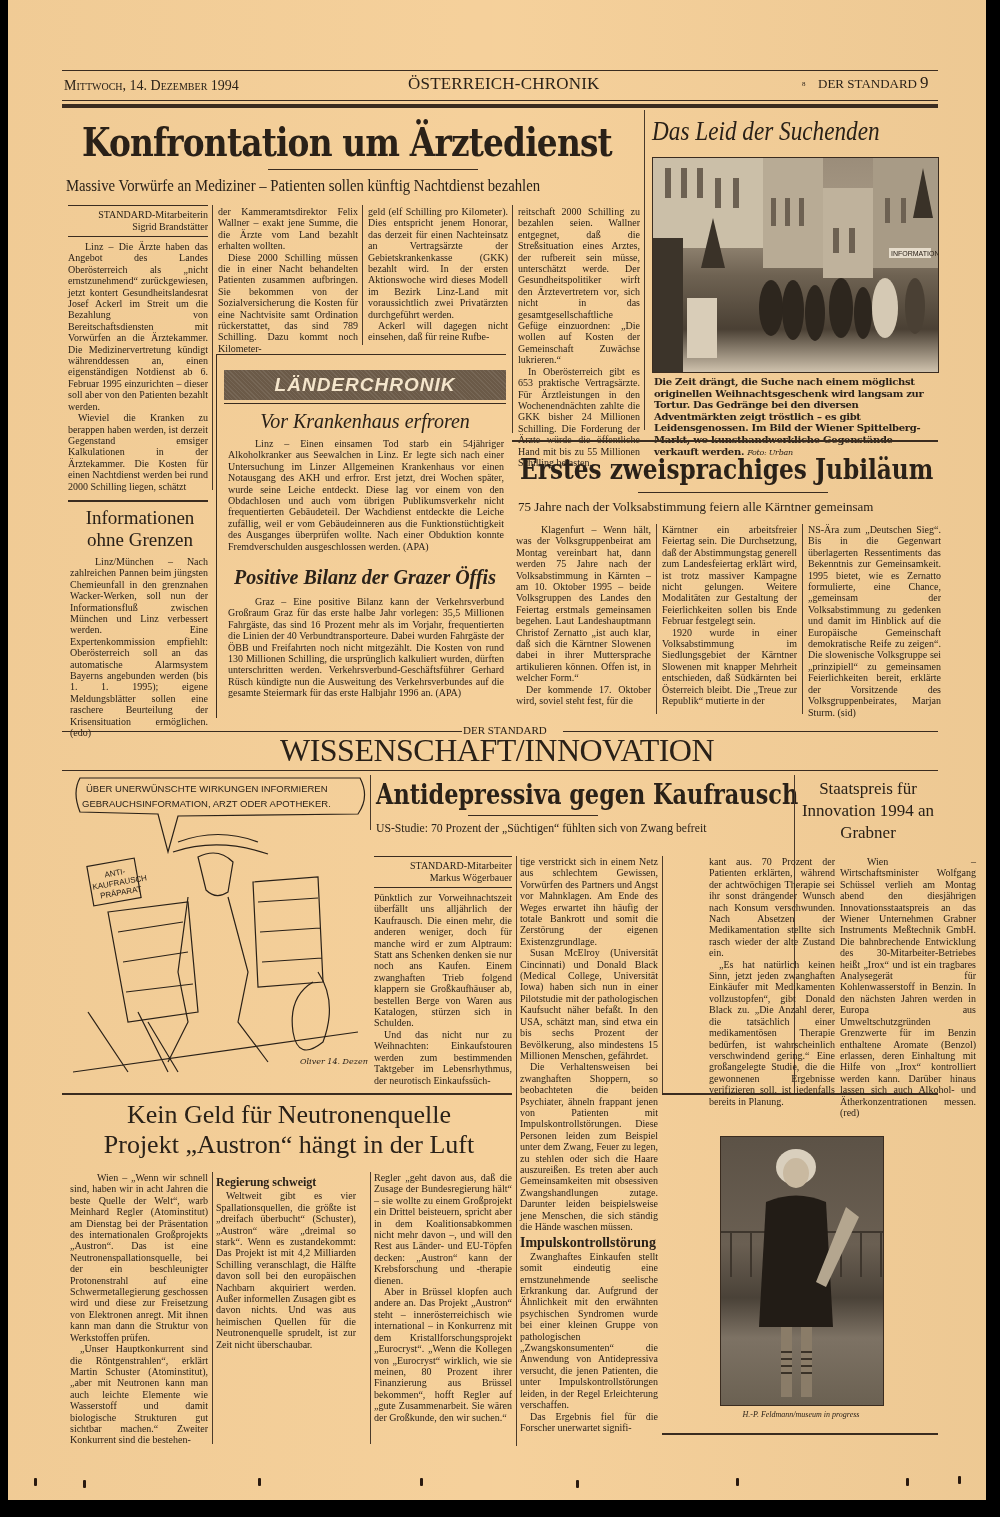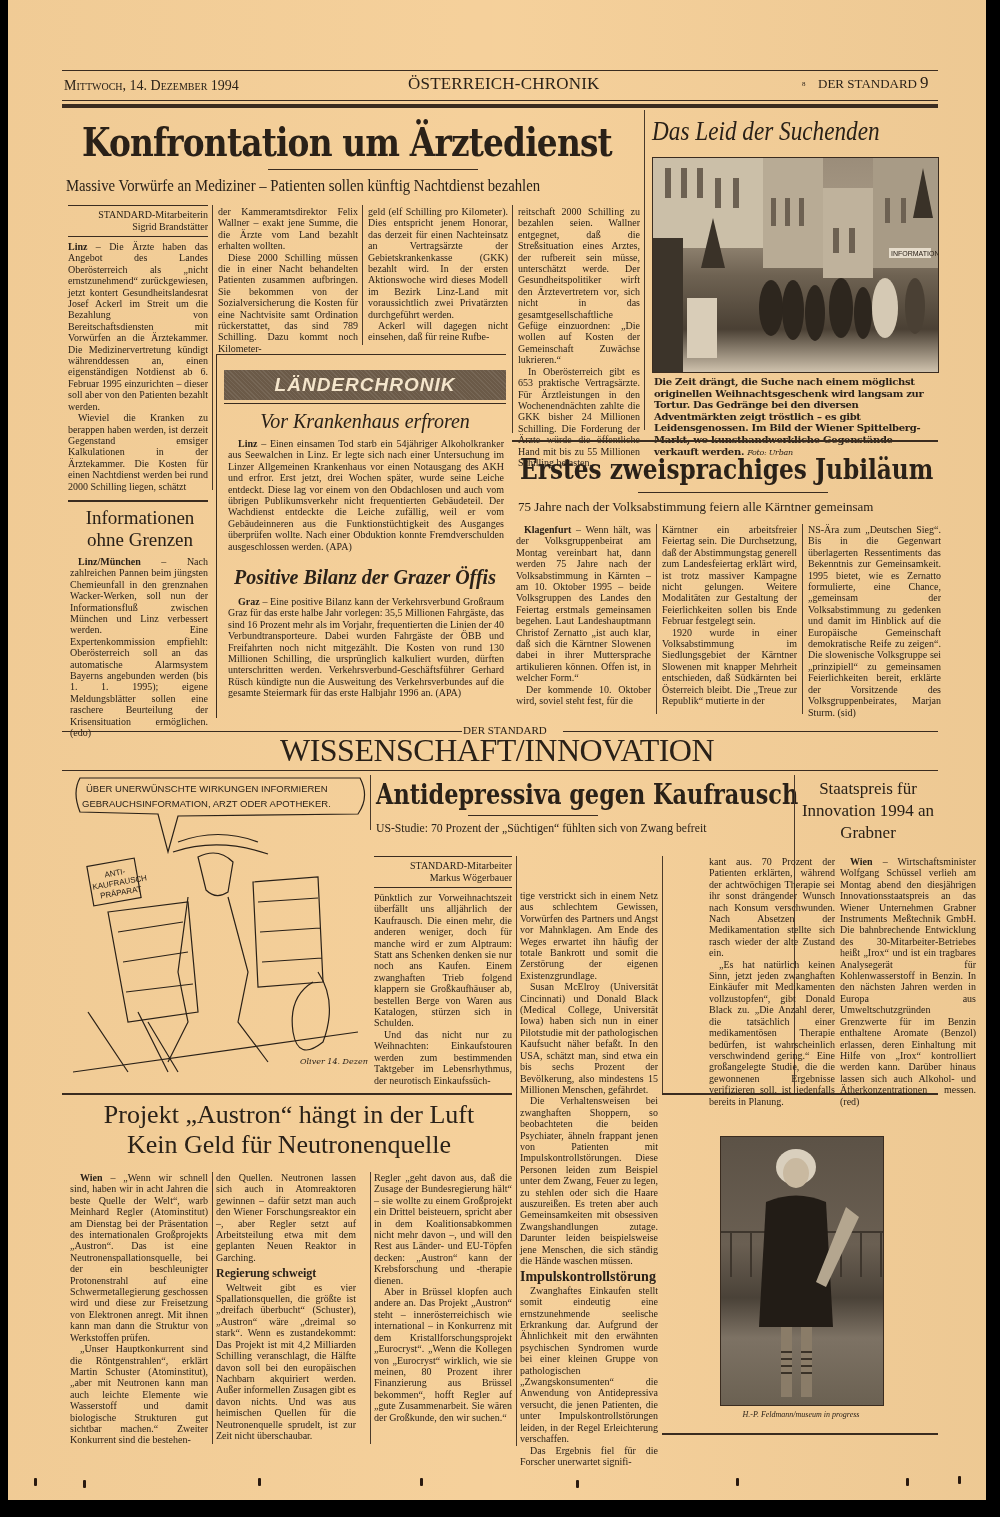--- a/index.html
+++ b/index.html
@@ -4,21 +4,21 @@
 <style>
   html,body{margin:0;padding:0;}
   body{width:1000px;height:1517px;background:#000;position:relative;overflow:hidden;font-family:"Liberation Serif","DejaVu Serif",serif;color:#2a2118;}
   .paper{position:absolute;left:8px;top:0;width:978px;height:1500px;background:#f5cf98;background-image:linear-gradient(90deg,rgba(0,0,0,0.02),rgba(255,255,255,0.03) 50%,rgba(0,0,0,0.03));}
   .abs{position:absolute;}
   .rule{position:absolute;background:#3a2c20;}
   .vrule{position:absolute;width:1px;background:#4a3a2a;}
   .col{position:absolute;font-size:10px;line-height:11.4px;text-align:justify;hyphens:auto;}
   .col p{margin:0;text-indent:10px;}
   .col p.first{text-indent:0;}
-  .col b{font-weight:bold;}
+  .col b{font-weight:normal;margin-left:17px;}
   .hdr-date{font-variant:small-caps;font-size:14px;}
   .byline{font-size:10px;text-align:right;line-height:12px;border-top:1px solid #3a2c20;border-bottom:1px solid #3a2c20;padding:3px 0;}
   .photo{position:absolute;overflow:hidden;border:1px solid #3a2c20;}
   .caption{position:absolute;font-size:10px;line-height:11.6px;font-weight:bold;font-family:"DejaVu Serif",serif;letter-spacing:-0.3px;}
   .stitch{position:absolute;width:3px;height:8px;background:#2a1a10;border-radius:1px;}
 </style>
 </head>
 <body>
 
 <div class="paper">
@@ -124,21 +124,21 @@
   <div class="abs" style="left:216px;top:566px;width:282px;text-align:center;font-size:20px;font-style:italic;font-weight:bold;">Positive Bilanz der Grazer Öffis</div>
   <div class="col" style="left:220px;top:596px;width:276px;">
     <p class="first" style="text-indent:10px;"><b>Graz</b><span> – Eine positive Bilanz kann der Verkehrsverbund Großraum Graz für das erste halbe Jahr vorlegen: 35,5 Millionen Fahrgäste, das sind 16 Prozent mehr als im Vorjahr, frequentierten die Linien der 40 Verbundtransporteure. Dabei wurden Fahrgäste der ÖBB und Freifahrten noch nicht mitgezählt. Die Kosten von rund 130 Millionen Schilling, die ursprünglich kalkuliert wurden, dürften unterschritten werden. Verkehrsverbund-Geschäftsführer Gerhard Rüsch kündigte nun die Ausweitung des Verkehrsverbundes auf die gesamte Steiermark für das erste Halbjahr 1996 an. (APA)</span></p>
   </div>
 
   <div class="abs" style="left:512px;top:454px;font-size:27px;font-weight:bold;font-family:'DejaVu Serif',serif;white-space:nowrap;transform:scaleX(0.86);transform-origin:left;">Erstes zweisprachiges Jubiläum</div>
   <div class="rule" style="left:630px;top:492px;width:190px;height:1px;"></div>
   <div class="abs" style="left:510px;top:499px;font-size:13px;white-space:nowrap;">75 Jahre nach der Volksabstimmung feiern alle Kärntner gemeinsam</div>
   <div class="col" style="left:508px;top:524px;width:135px;">
     <p class="first" style="text-indent:8px;"><b>Klagenfurt</b><span> – Wenn hält, was der Volksgruppenbeirat am Montag vereinbart hat, dann werden 75 Jahre nach der Volksabstimmung in Kärnten – am 10. Oktober 1995 – beide Volksgruppen des Landes den Feiertag erstmals gemeinsamen begehen. Laut Landeshauptmann Christof Zernatto „ist auch klar, daß sich die Kärntner Slowenen dabei in ihrer Muttersprache artikulieren können. Offen ist, in welcher Form.“</span></p>
-    <p><span>Der kommende 10. Oktober wird, soviel steht fest, für die</span></p>
+    <p><span>Der kommende 17. Oktober wird, soviel steht fest, für die</span></p>
   </div>
   <div class="vrule" style="left:648px;top:524px;height:190px;"></div>
   <div class="col" style="left:654px;top:524px;width:135px;">
     <p class="first"><span>Kärntner ein arbeitsfreier Feiertag sein. Die Durchsetzung, daß der Abstimmungstag generell zum Landesfeiertag erklärt wird, ist trotz massiver Kampagne nicht gelungen. Weitere Modalitäten zur Gestaltung der Feierlichkeiten sollen bis Ende Februar festgelegt sein.</span></p>
     <p><span>1920 wurde in einer Volksabstimmung im Siedlungsgebiet der Kärntner Slowenen mit knapper Mehrheit entschieden, daß Südkärnten bei Österreich bleibt. Die „Treue zur Republik“ mutierte in der</span></p>
   </div>
   <div class="vrule" style="left:794px;top:524px;height:190px;"></div>
   <div class="col" style="left:800px;top:524px;width:133px;">
     <p class="first"><span>NS-Ära zum „Deutschen Sieg“. Bis in die Gegenwart überlagerten Ressentiments das Bekenntnis zur Gemeinsamkeit. 1995 bietet, wie es Zernatto formulierte, eine Chance, „gemeinsam der Volksabstimmung zu gedenken und damit im Hinblick auf die Europäische Gemeinschaft demokratische Reife zu zeigen“. Die slowenische Volksgruppe sei „prinzipiell“ zu gemeinsamen Feierlichkeiten bereit, erklärte der Vorsitzende des Volksgruppenbeirates, Marjan Sturm. (sid)</span></p>
   </div>
@@ -177,21 +177,21 @@
 
   <div class="col" style="left:366px;top:856px;width:138px;">
     <div class="byline">
       <div>STANDARD-Mitarbeiter</div>
       <div>Markus Wögerbauer</div>
     </div>
     <p class="first" style="margin-top:4px;"><span>Pünktlich zur Vorweihnachtszeit überfällt uns alljährlich der Kaufrausch. Die einen mehr, die anderen weniger, doch für manche wird er zum Alptraum: Statt ans Schenken denken sie nur noch ans Kaufen. Einem zwanghaften Trieb folgend klappern sie Großkaufhäuser ab, bestellen Berge von Waren aus Katalogen, stürzen sich in Schulden.</span></p>
     <p><span>Und das nicht nur zu Weihnachten: Einkaufstouren werden zum bestimmenden Taktgeber im Lebensrhythmus, der neurotisch Einkaufssüch-</span></p>
   </div>
   <div class="vrule" style="left:508px;top:856px;height:590px;"></div>
-  <div class="col" style="left:512px;top:856px;width:138px;margin-top:34px;">
+  <div class="col" style="left:512px;top:856px;width:138px;">
     <p class="first"><span>tige verstrickt sich in einem Netz aus schlechtem Gewissen, Vorwürfen des Partners und Angst vor Mahnklagen. Am Ende des Weges erwartet ihn häufig der totale Bankrott und somit die Zerstörung der eigenen Existenzgrundlage.</span></p>
     <p><span>Susan McElroy (Universität Cincinnati) und Donald Black (Medical College, Universität Iowa) haben sich nun in einer Pilotstudie mit der pathologischen Kaufsucht näher befaßt. In den USA, schätzt man, sind etwa ein bis sechs Prozent der Bevölkerung, also mindestens 15 Millionen Menschen, gefährdet.</span></p>
     <p><span>Die Verhaltensweisen bei zwanghaften Shoppern, so beobachteten die beiden Psychiater, ähneln frappant jenen von Patienten mit Impulskontrollstörungen. Diese Personen leiden zum Beispiel unter dem Zwang, Feuer zu legen, zu stehlen oder sich die Haare auszureißen. Es treten aber auch Gemeinsamkeiten mit obsessiven Zwangshandlungen zutage. Darunter leiden beispielsweise jene Menschen, die sich ständig die Hände waschen müssen.</span></p>
     <div style="font-weight:bold;font-size:14px;margin:5px 0 2px;">Impulskontrollstörung</div>
     <p><span>Zwanghaftes Einkaufen stellt somit eindeutig eine ernstzunehmende seelische Erkrankung dar. Aufgrund der Ähnlichkeit mit den erwähnten psychischen Syndromen wurde bei einer kleinen Gruppe von pathologischen „Zwangskonsumenten“ die Anwendung von Antidepressiva versucht, die jenen Patienten, die unter Impulskontrollstörungen leiden, in der Regel Erleichterung verschaffen.</span></p>
     <p><span>Das Ergebnis fiel für die Forscher unerwartet signifi-</span></p>
   </div>
   <div class="vrule" style="left:654px;top:856px;height:238px;"></div>
   <div class="col" style="left:658px;top:856px;width:126px;margin-left:43px;">
     <p class="first"><span>kant aus. 70 Prozent der Patienten erklärten, während der achtwöchigen Therapie sei ihr sonst drängender Wunsch nach Konsum verschwunden. Nach Absetzen der Medikamentation stellte sich rasch wieder der alte Zustand ein.</span></p>
@@ -200,30 +200,29 @@
 
   <div class="abs" style="left:790px;top:778px;width:140px;text-align:center;font-size:17px;line-height:22px;">Staatspreis für Innovation 1994 an Grabner</div>
   <div class="col" style="left:832px;top:856px;width:136px;">
     <p class="first" style="text-indent:10px;"><b>Wien</b><span> – Wirtschaftsminister Wolfgang Schüssel verlieh am Montag abend den diesjährigen Innovationsstaatspreis an das Wiener Unternehmen Grabner Instruments Meßtechnik GmbH. Die bahnbrechende Entwicklung des 30-Mitarbeiter-Betriebes heißt „Irox“ und ist ein tragbares Analysegerät für Kohlenwasserstoff in Benzin. In den nächsten Jahren werden in Europa aus Umweltschutzgründen Grenzwerte für im Benzin enthaltene Aromate (Benzol) erlassen, deren Einhaltung mit Hilfe von „Irox“ kontrolliert werden kann. Darüber hinaus lassen sich auch Alkohol- und Ätherkonzentrationen messen. (red)</span></p>
   </div>
 
   <div class="rule" style="left:54px;top:1093px;width:450px;height:2px;"></div>
   <div class="rule" style="left:654px;top:1093px;width:276px;height:2px;"></div>
 
   <div class="abs" style="left:58px;top:1100px;width:446px;text-align:center;font-size:26px;line-height:30px;">
+    <div>Kein Geld für Neutronenquelle</div>
     <div>Projekt „Austron“ hängt in der Luft</div>
-    <div>Kein Geld für Neutronenquelle</div>
   </div>
   <div class="col" style="left:62px;top:1172px;width:138px;">
     <p class="first" style="text-indent:10px;"><b>Wien</b><span> – „Wenn wir schnell sind, haben wir in acht Jahren die beste Quelle der Welt“, warb Meinhard Regler (Atominstitut) am Dienstag bei der Präsentation des internationalen Großprojekts „Austron“. Das ist eine Neutronenspallationsquelle, bei der ein beschleunigter Protonenstrahl auf eine Schwermetallegierung geschossen wird und diese zur Freisetzung von Elektronen anregt. Mit ihnen kann man dann die Struktur von Werkstoffen prüfen.</span></p>
     <p><span>„Unser Hauptkonkurrent sind die Röntgenstrahlen“, erklärt Martin Schuster (Atominstitut), „aber mit Neutronen kann man auch leichte Elemente wie Wasserstoff und damit biologische Strukturen gut sichtbar machen.“ Zweiter Konkurrent sind die bestehen-</span></p>
   </div>
   <div class="vrule" style="left:204px;top:1172px;height:272px;"></div>
   <div class="col" style="left:208px;top:1172px;width:140px;">
-    <p class="first"><span>den Quellen. Neutronen lassen sich auch in Atomreaktoren gewinnen – dafür setzt man auch den Wiener Forschungsreaktor ein –, aber Regler setzt auf Arbeitsteilung etwa mit dem geplanten Neuen Reaktor in Garching.</span></p>
     <div style="font-weight:bold;font-size:12px;margin:5px 0 2px;">Regierung schweigt</div>
     <p><span>Weltweit gibt es vier Spallationsquellen, die größte ist „dreifach überbucht“ (Schuster), „Austron“ wäre „dreimal so stark“. Wenn es zustandekommt: Das Projekt ist mit 4,2 Milliarden Schilling veranschlagt, die Hälfte davon soll bei den europäischen Nachbarn akquiriert werden. Außer informellen Zusagen gibt es davon nichts. Und was aus heimischen Quellen für die Neutronenquelle sprudelt, ist zur Zeit nicht überschaubar.</span></p>
   </div>
   <div class="vrule" style="left:362px;top:1172px;height:272px;"></div>
   <div class="col" style="left:366px;top:1172px;width:138px;">
     <p class="first"><span>Regler „geht davon aus, daß die Zusage der Bundesregierung hält“ – sie wollte zu einem Großprojekt ein Drittel beisteuern, spricht aber in dem Koalitionsabkommen nicht mehr davon –, und will den Rest aus Länder- und EU-Töpfen decken: „Austron“ kann der Krebsforschung und -therapie dienen.</span></p>
     <p><span>Aber in Brüssel klopfen auch andere an. Das Projekt „Austron“ steht – innerösterreichisch wie international – in Konkurrenz mit dem Kristallforschungsprojekt „Eurocryst“. „Wenn die Kollegen von „Eurocryst“ wirklich, wie sie meinen, 80 Prozent ihrer Finanzierung aus Brüssel bekommen“, hofft Regler auf „gute Zusammenarbeit. Sie wären der Großkunde, den wir suchen.“</span></p>
   </div>
 
   <div class="photo" style="left:712px;top:1136px;width:162px;height:268px;background:linear-gradient(180deg,#5c5246 0%,#6a5f52 40%,#4a4238 60%,#7d7264 75%,#6b6152 100%);">

